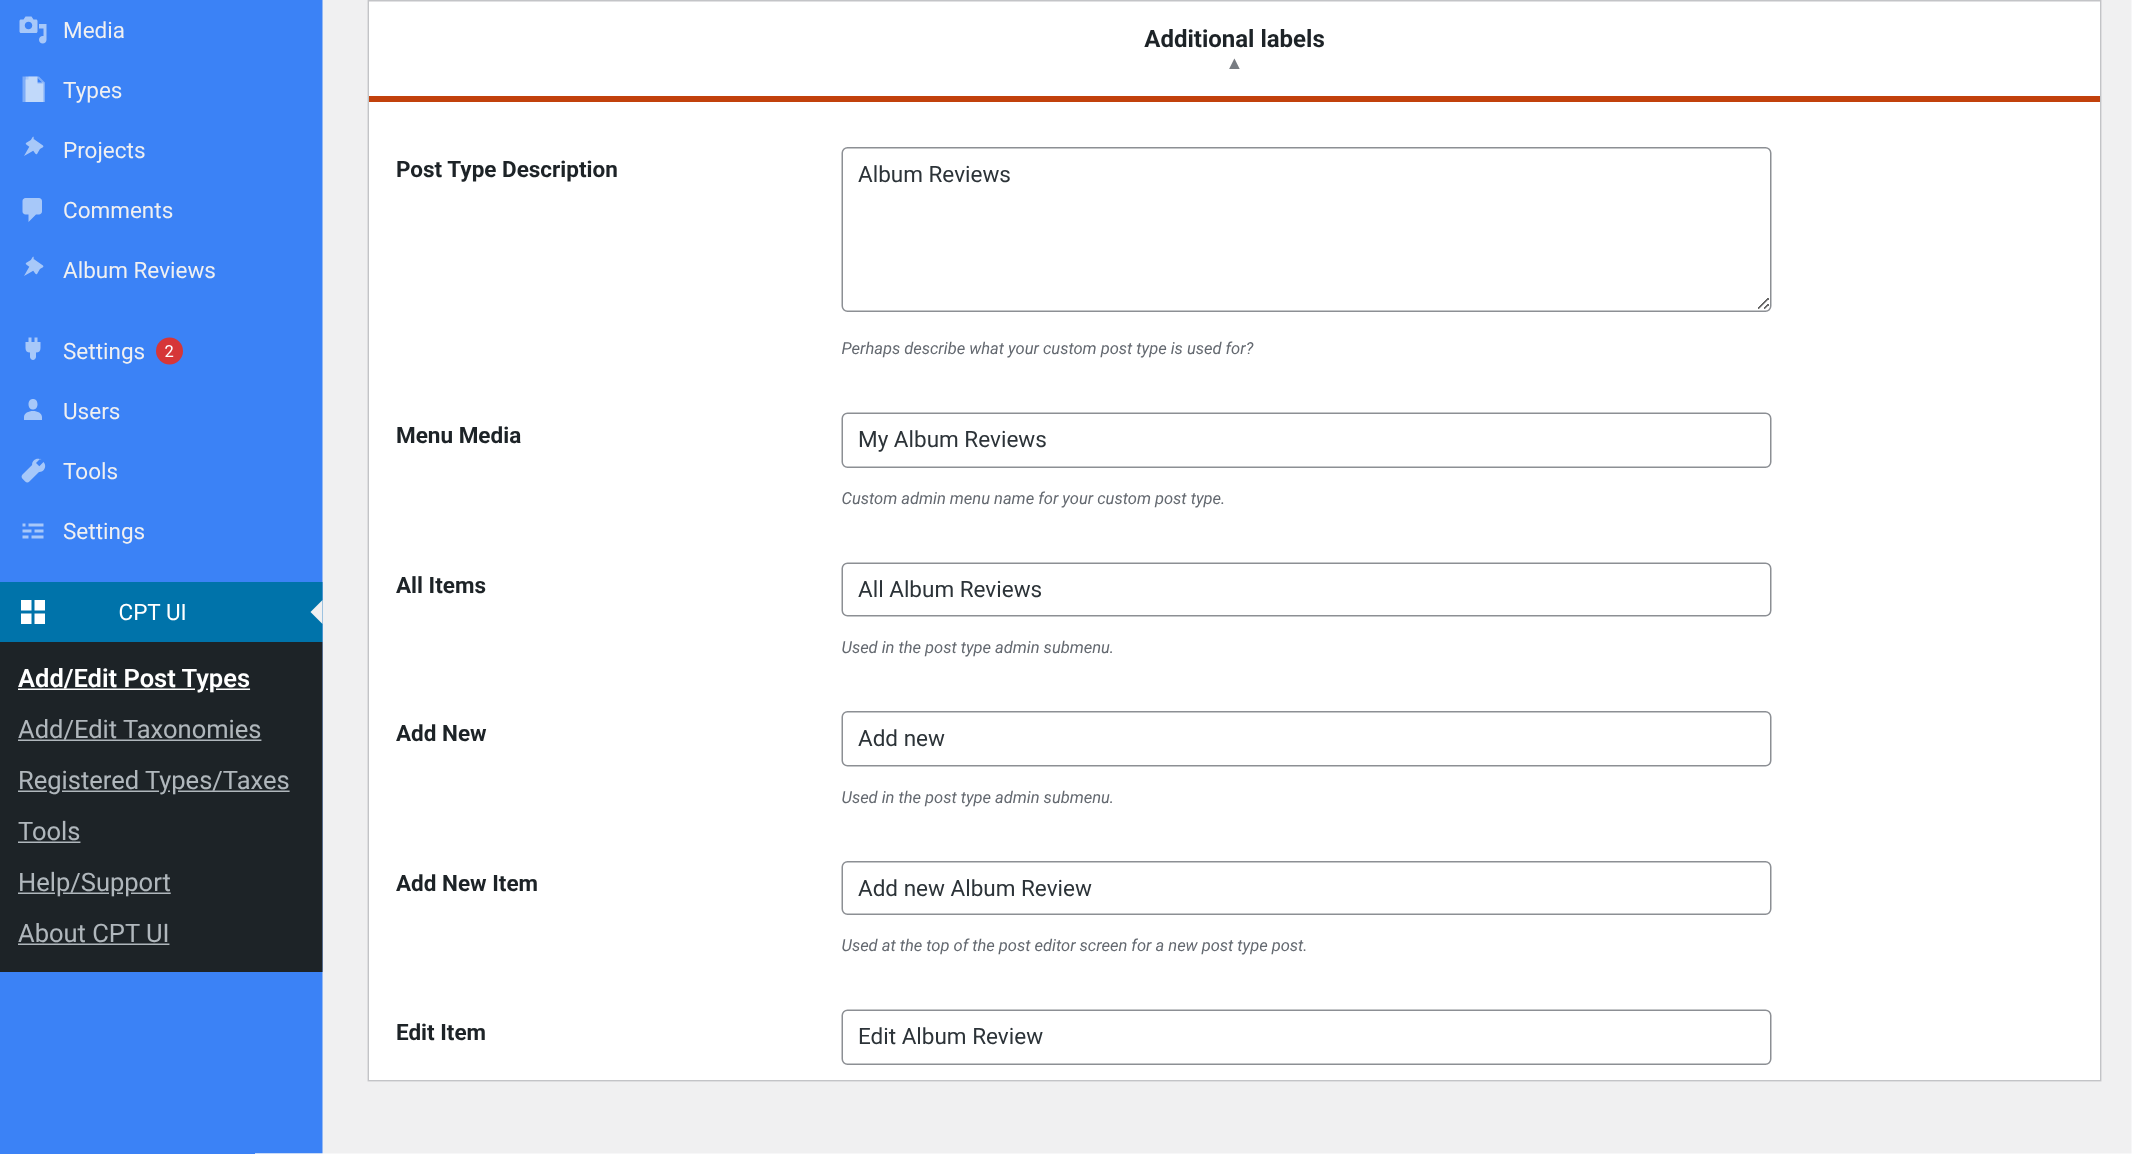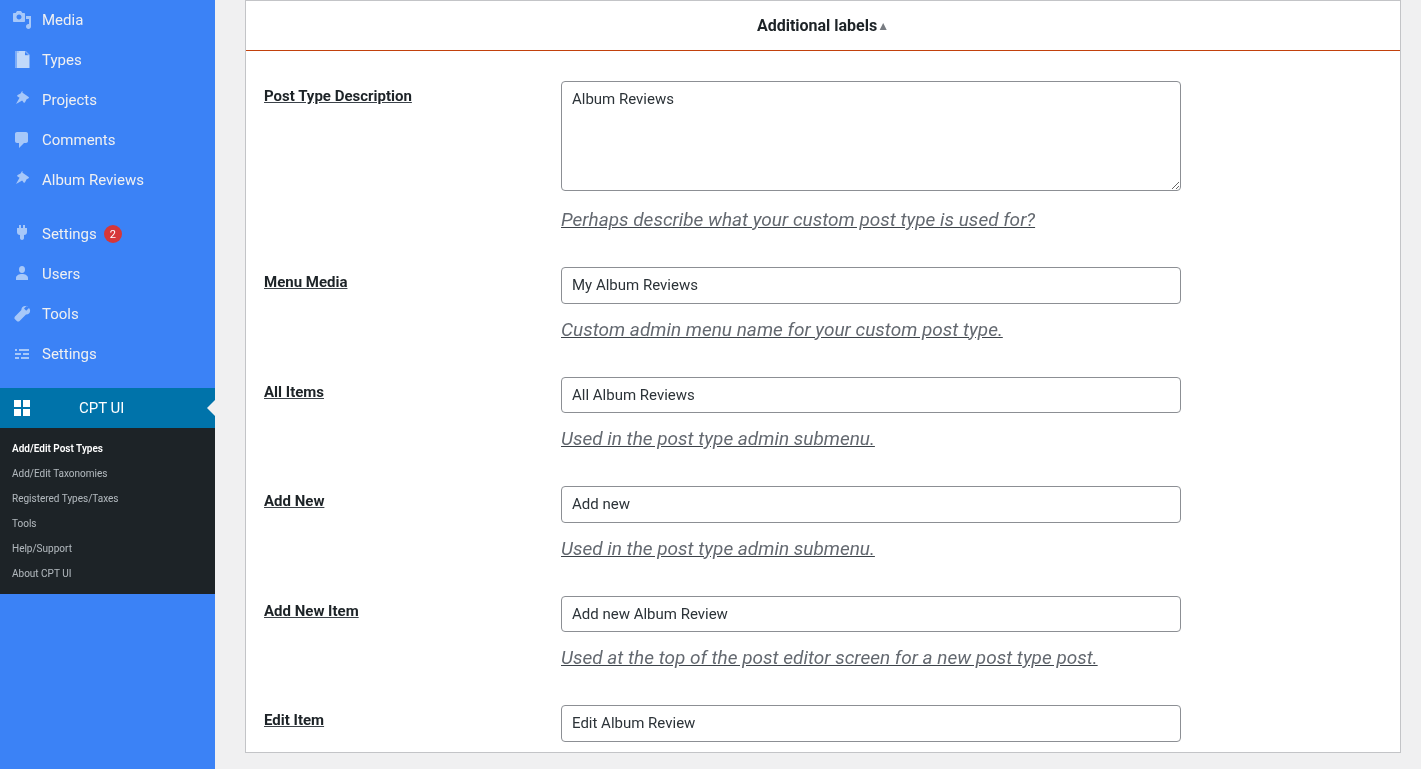--- a/index.html
+++ b/index.html
@@ -70,57 +70,58 @@
       padding: 0 5px;
     }
     .submenu {
       background: #1d2327;
       padding: 8px 0;
     }
     .submenu-item {
       padding: 7px 12px;
       color: rgba(240,246,252,0.7);
       cursor: pointer;
-      font-size: 10px;
+      font-size: 17px;
+      text-decoration: underline;
     }
     .submenu-item.current {
       color: #fff;
       font-weight: 600;
     }
     
     .main {
       flex: 1;
       padding: 0 0 0 0;
       min-height: 769px;
     }
     .panel {
       background: #fff;
       border: 1px solid #c3c4c7;
       margin: 0px 20px 0 30px;
     }
     .panel-header {
       display: flex;
       align-items: center;
-      justify-content: center;
+      justify-content: flex-start;
       padding: 15px 18px;
-      border-bottom: 1px solid #c2410c;
+      border-bottom: 4px solid #c2410c;
+      flex-direction: column;
     }
     .panel-title {
       font-size: 16px;
       font-weight: 700;
       color: #1d2327;
     }
     .panel-toggle {
       color: #787c82;
       cursor: pointer;
       font-size: 12px;
     }
     .panel-body {
       padding: 30px 18px 10px 18px;
-      text-decoration: underline;
     }
     .form-row {
       display: flex;
       align-items: flex-start;
       margin-bottom: 36px;
     }
     .form-label {
       width: 297px;
       flex-shrink: 0;
       font-size: 15px;
@@ -142,21 +143,21 @@
       font-family: inherit;
       line-height: 1.5;
     }
     .form-field textarea {
       height: 110px;
       resize: both;
     }
     .form-hint {
       font-style: italic;
       color: #646970;
-      font-size: 19px;
+      font-size: 11px;
       margin-top: 14px;
     }
     svg { width: 20px; height: 20px; fill: currentColor; }
   </style>
 </head>
 <body>
 
 <div class="sidebar">
   <div class="sidebar-item">
     <span class="icon">

